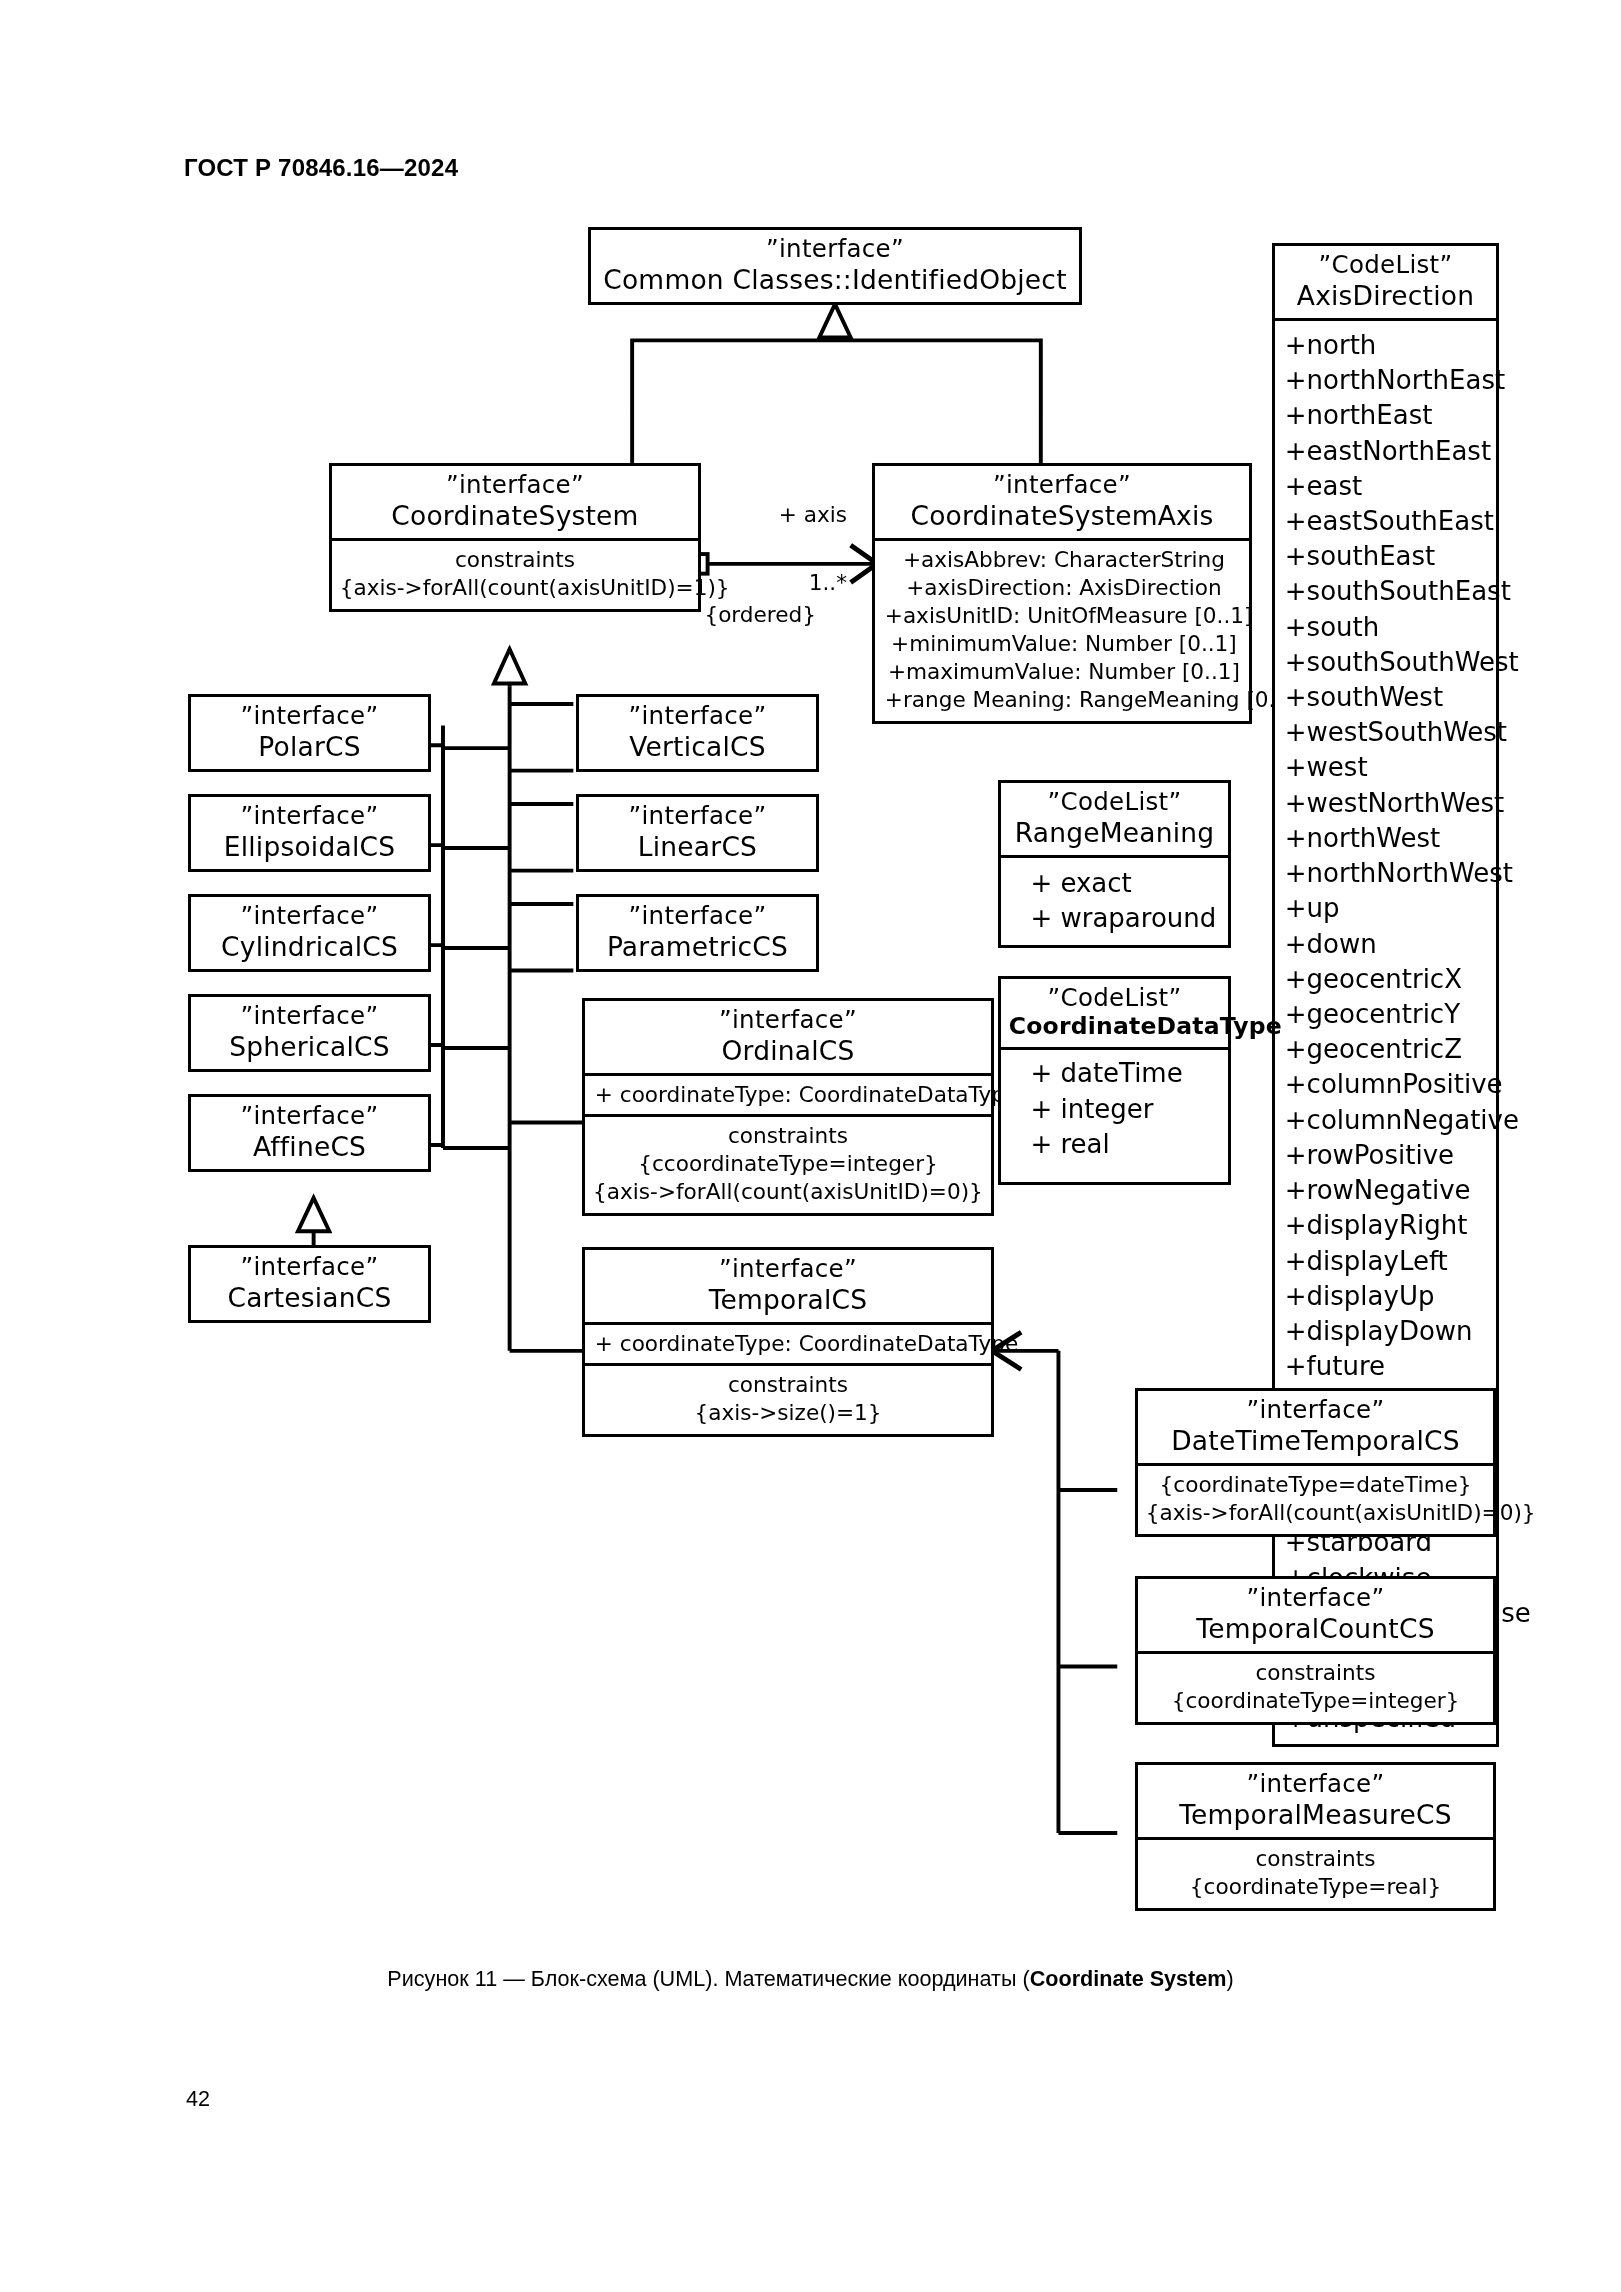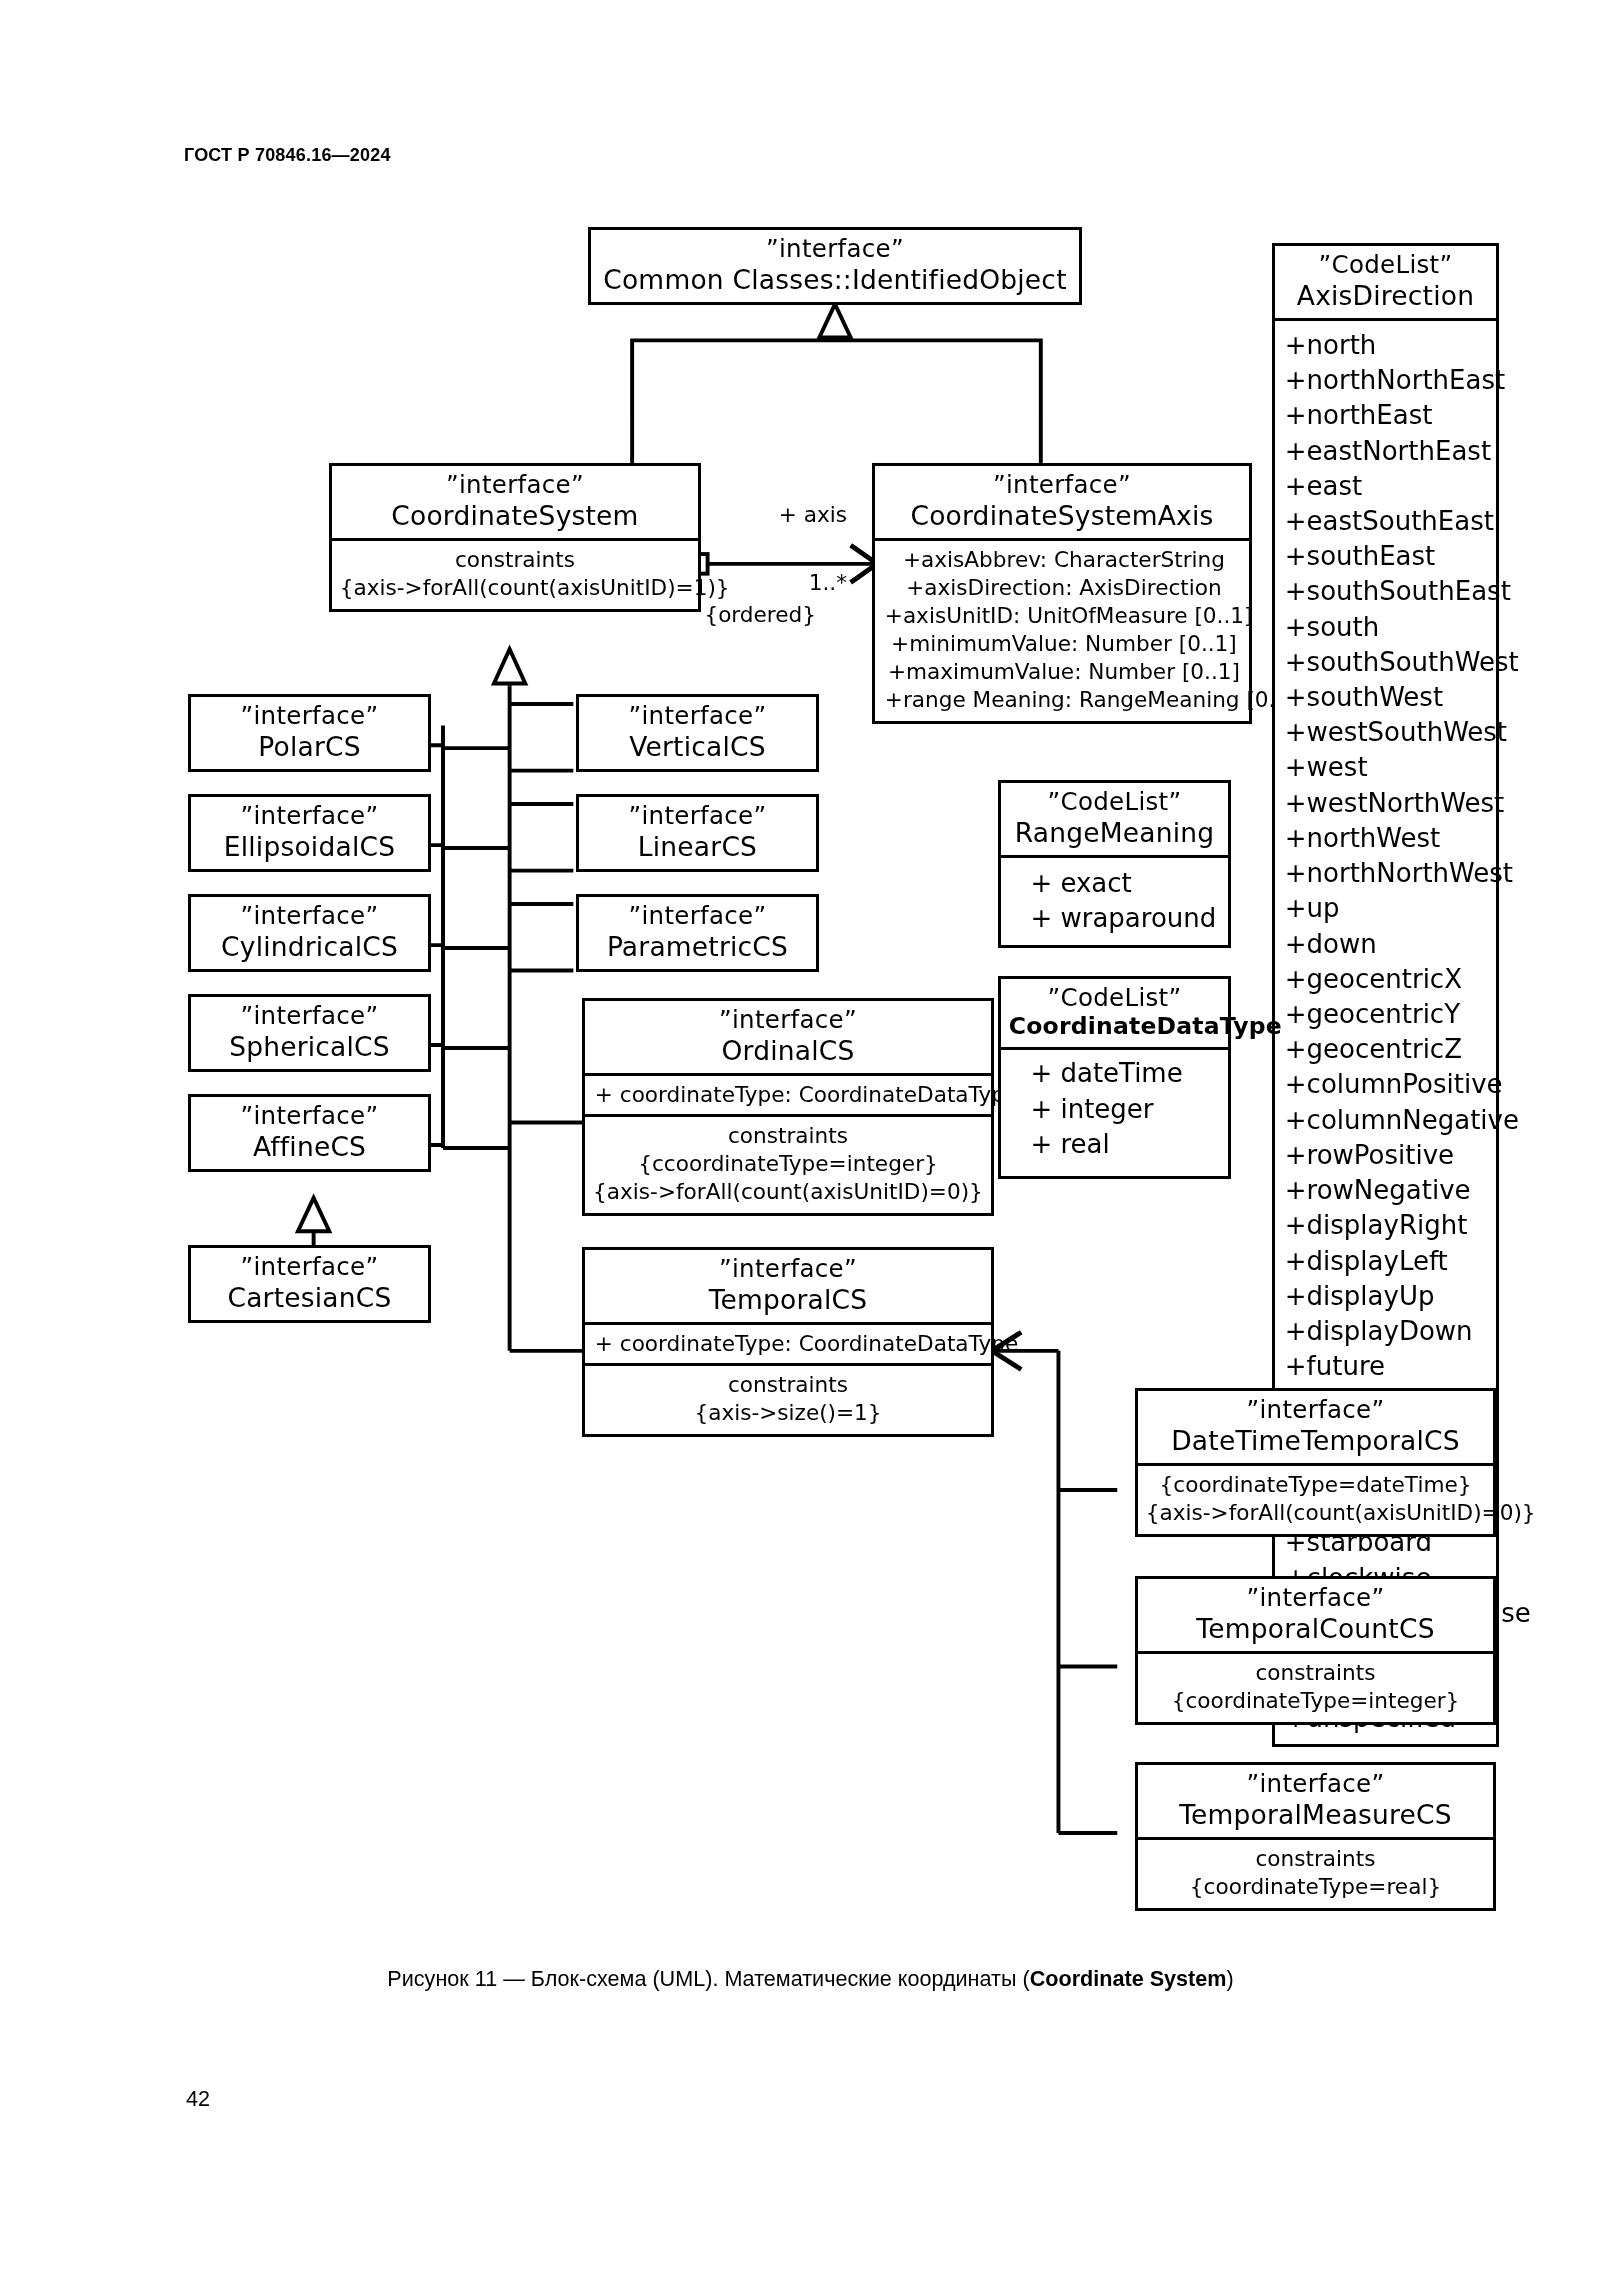--- a/index.html
+++ b/index.html
@@ -11,24 +11,24 @@
     width: 1621px;
     height: 2293px;
     position: relative;
     font-family: "DejaVu Sans", sans-serif;
     color: #000000;
     overflow: hidden;
   }
   .page-header {
     position: absolute;
     left: 184px;
-    top: 145px;
+    top: 154px;
     font-family: "Liberation Sans", sans-serif;
     font-weight: bold;
-    font-size: 18px;
+    font-size: 24px;
     letter-spacing: 0.2px;
     white-space: nowrap;
   }
   .page-number {
     position: absolute;
     left: 186px;
     top: 2086px;
     font-family: "Liberation Sans", sans-serif;
     font-size: 21.6px;
   }
@@ -379,21 +379,21 @@
       <span class="code-item padded">+ exact</span>
       <span class="code-item padded">+ wraparound</span>
     </div>
   </div>
 
   <div class="uml-box" style="left:998px; top:976px; width:233px;">
     <div class="uml-section">
       <span class="stereotype">”CodeList”</span>
       <span class="cls-name small">CoordinateDataType</span>
     </div>
-    <div class="uml-section" style="padding-top:5.9px; padding-bottom:14px;">
+    <div class="uml-section" style="padding-top:5.9px; padding-bottom:20px;">
       <span class="code-item padded">+ dateTime</span>
       <span class="code-item padded">+ integer</span>
       <span class="code-item padded">+ real</span>
     </div>
   </div>
 
   <div class="uml-box" style="left:1135px; top:1388px; width:361px;">
     <div class="uml-section">
       <span class="stereotype">”interface”</span>
       <span class="cls-name">DateTimeTemporalCS</span>

